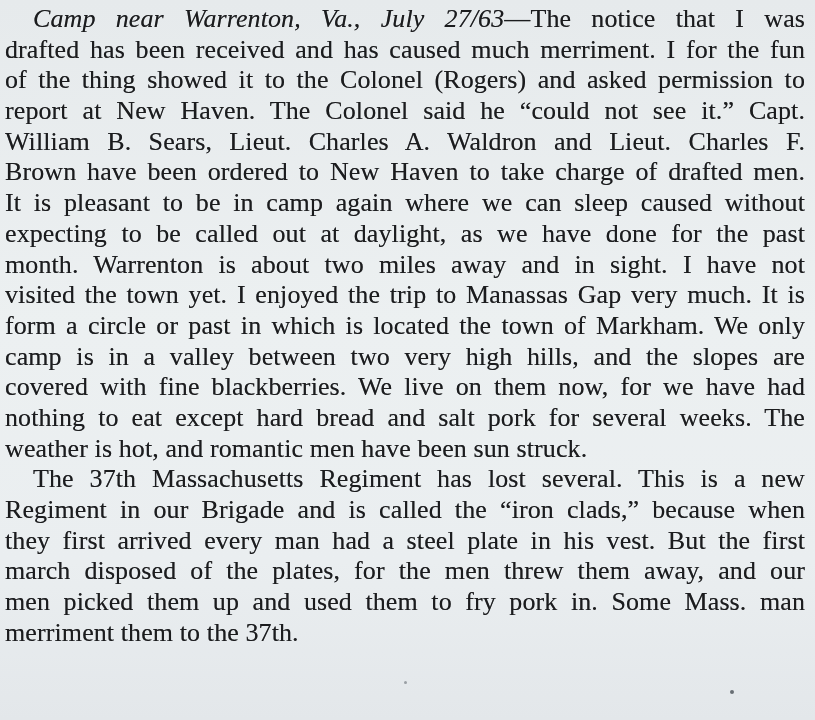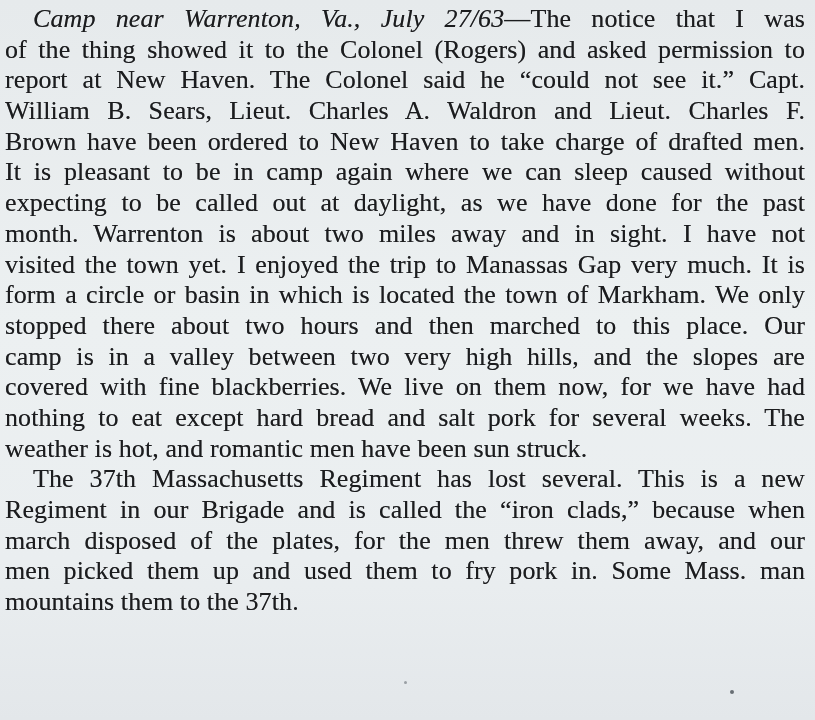--- a/index.html
+++ b/index.html
@@ -47,36 +47,37 @@
   .speck-1 { left: 730px; top: 690px; width: 4px; height: 4px; }
   .speck-2 { left: 404px; top: 681px; width: 3px; height: 3px; opacity: .6; }
 </style>
 </head>
 <body>
 
 <div class="page">
 
   <div class="line indent"><span class="ital">Camp near Warrenton, Va., July 27/63</span><span>—The notice that I was</span></div>
 
+  <div class="line">drafted has been received and has caused much merriment. I for the fun</div>
   <div class="line">of the thing showed it to the Colonel (Rogers) and asked permission to</div>
   <div class="line">report at New Haven. The Colonel said he “could not see it.” Capt.</div>
   <div class="line">William B. Sears, Lieut. Charles A. Waldron and Lieut. Charles F.</div>
   <div class="line">Brown have been ordered to New Haven to take charge of drafted men.</div>
   <div class="line">It is pleasant to be in camp again where we can sleep caused without</div>
   <div class="line">expecting to be called out at daylight, as we have done for the past</div>
   <div class="line">month. Warrenton is about two miles away and in sight. I have not</div>
   <div class="line">visited the town yet. I enjoyed the trip to Manassas Gap very much. It is</div>
-  <div class="line">form a circle or basin in which is located the town of Markham. We only</div>
-  <div class="line">stopped there about two hours and then marched to this place. Our</div>
+  <div class="line">form a circle or past in which is located the town of Markham. We only</div>
   <div class="line">camp is in a valley between two very high hills, and the slopes are</div>
   <div class="line">covered with fine blackberries. We live on them now, for we have had</div>
   <div class="line">nothing to eat except hard bread and salt pork for several weeks. The</div>
   <div class="line para-end">weather is hot, and romantic men have been sun struck.</div>
 
   <div class="line indent">The 37th Massachusetts Regiment has lost several. This is a new</div>
   <div class="line">Regiment in our Brigade and is called the “iron clads,” because when</div>
+  <div class="line">they first arrived every man had a steel plate in his vest. But the first</div>
   <div class="line">march disposed of the plates, for the men threw them away, and our</div>
   <div class="line">men picked them up and used them to fry pork in. Some Mass. man</div>
-  <div class="line para-end">mountains them to the 37th.</div>
+  <div class="line para-end">merriment them to the 37th.</div>
 
   <div class="speck speck-1"></div>
   <div class="speck speck-2"></div>
 </div>
 
 </body></html>

